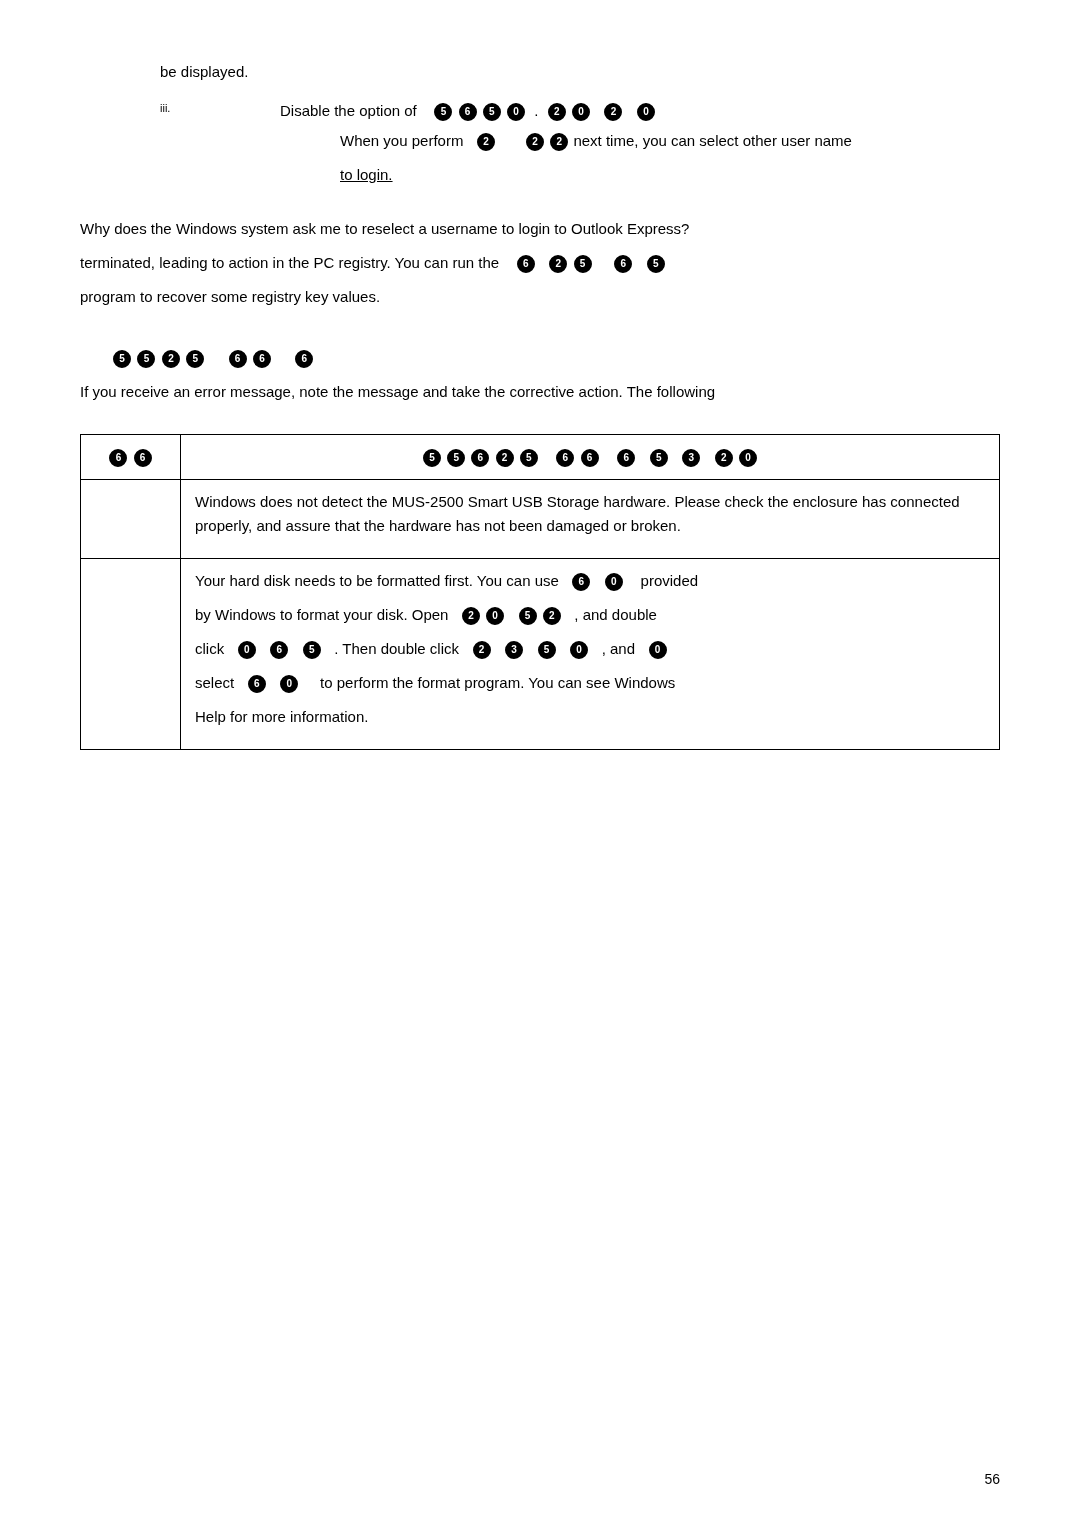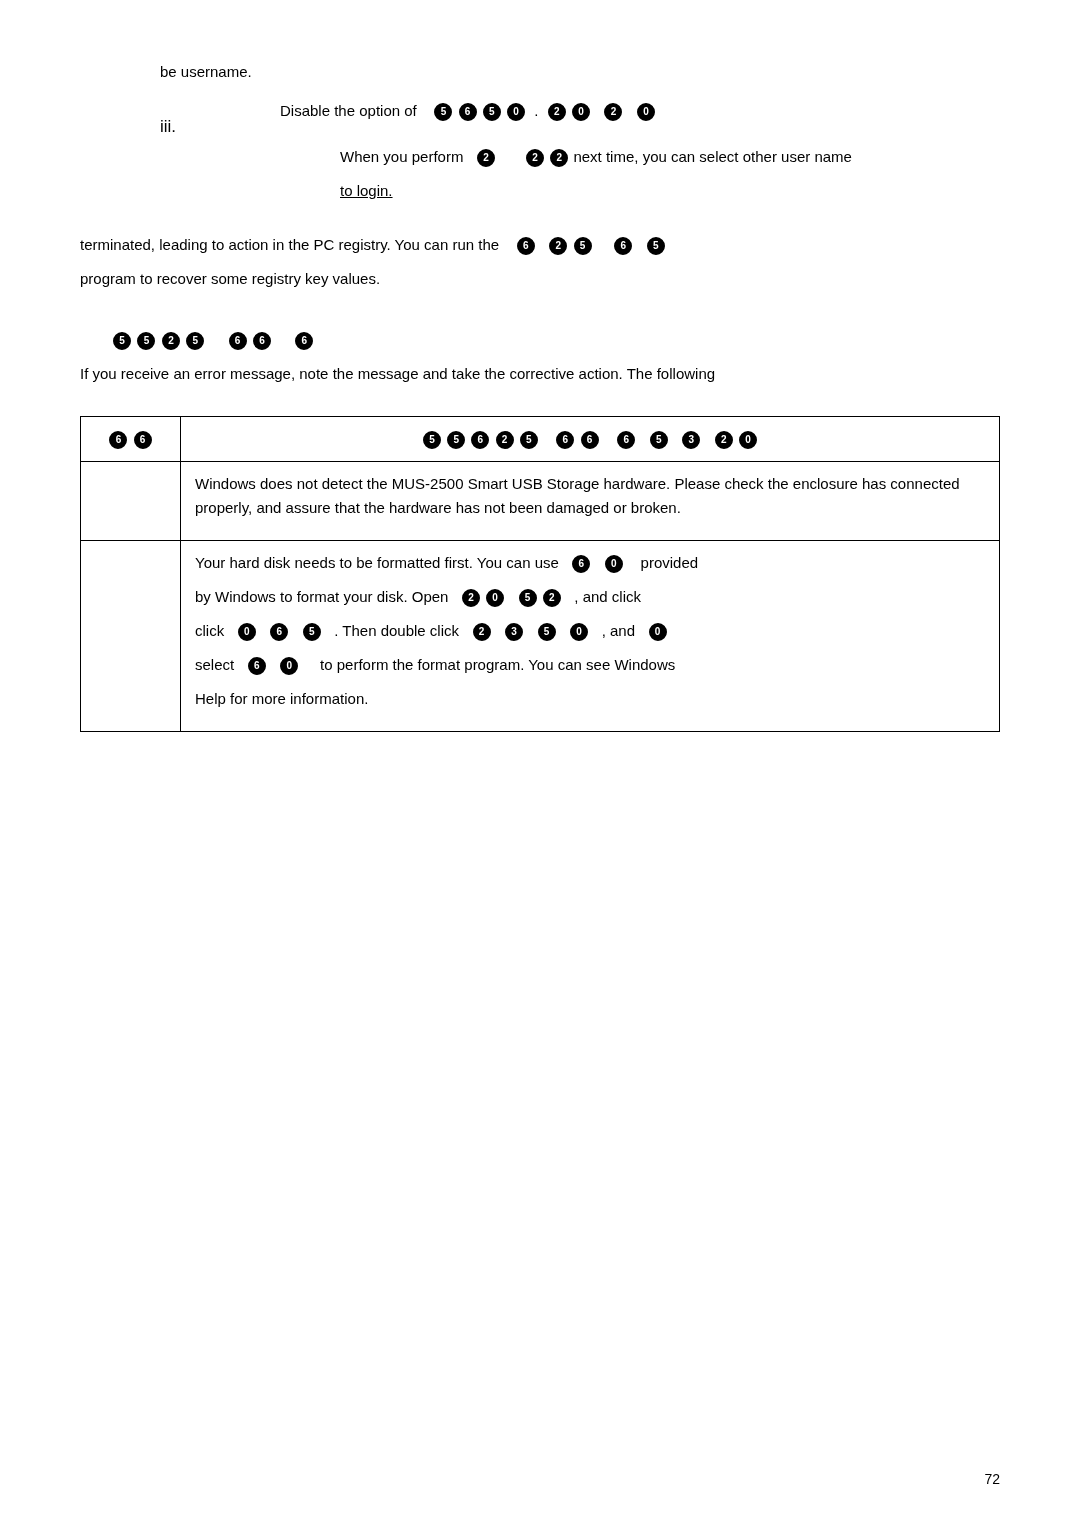--- a/index.html
+++ b/index.html
@@ -67,22 +67,21 @@
 
     .icon-char.filled {
       background: #000;
       color: #fff;
       border-color: #000;
     }
 
     .iii-label {
       float: left;
       width: 60px;
-      font-size: 17px;
-      margin-top: 15px;
+      font-size: 11px;
     }
 
     .iii-content {
       margin-left: 60px;
     }
 
     
     .error-table {
       width: 100%;
       border-collapse: collapse;
@@ -129,21 +128,21 @@
       margin-top: 40px;
     }
   </style>
 </head>
 <body>
 
 <div class="page">
 
   <div class="section indent-1">
     <div class="line">
-      <span>be username.</span>
+      <span>be displayed.</span>
     </div>
   </div>
 
   <div class="section">
     <div class="clearfix indent-1">
       <span class="iii-label">iii.</span>
       <span class="iii-content">
         <span>Disable the option of</span>
         &nbsp;&nbsp;
         <span class="icon-char filled">5</span>
@@ -168,20 +167,23 @@
       <span class="icon-char filled">2</span>
       <span>next time, you can select other user name</span>
     </div>
     <div class="line indent-2" style="margin-left:140px; margin-top:8px;text-decoration:underline;">
       <span>to login.</span>
     </div>
   </div>
 
   <div class="why-section">
     <div class="line">
+      <span>Why does the Windows system ask me to reselect a username to login to Outlook Express?</span>
+    </div>
+    <div class="line">
       <span>terminated, leading to action in the PC registry. You can run the</span>
       &nbsp;&nbsp;
       <span class="icon-char filled">6</span>
       &nbsp;
       <span class="icon-char filled">2</span>
       <span class="icon-char filled">5</span>
       &nbsp;&nbsp;&nbsp;
       <span class="icon-char filled">6</span>
       &nbsp;
       <span class="icon-char filled">5</span>
@@ -261,21 +263,21 @@
             </div>
             <div class="line">
               <span>by Windows to format your disk. Open</span>
               &nbsp;
               <span class="icon-char filled">2</span>
               <span class="icon-char filled">0</span>
               &nbsp;
               <span class="icon-char filled">5</span>
               <span class="icon-char filled">2</span>
               &nbsp;
-              <span>, and click</span>
+              <span>, and double</span>
             </div>
             <div class="line">
               <span>click</span>
               &nbsp;
               <span class="icon-char filled">0</span>
               &nbsp;
               <span class="icon-char filled">6</span>
               &nbsp;
               <span class="icon-char filled">5</span>
               &nbsp;
@@ -305,16 +307,16 @@
             <div class="line">
               <span>Help for more information.</span>
             </div>
           </td>
         </tr>
       </tbody>
     </table>
   </div>
 
   <div class="page-number">
-    <span>72</span>
+    <span>56</span>
   </div>
 
 </div>
 
 </body></html>

